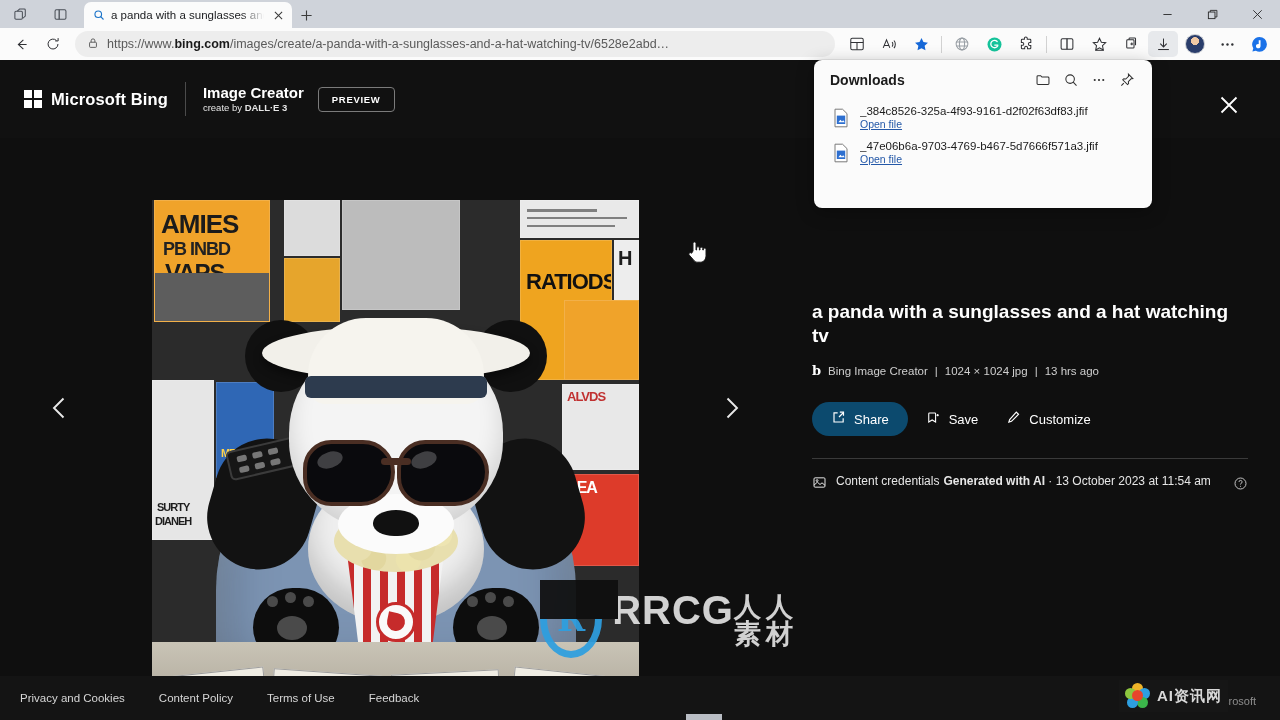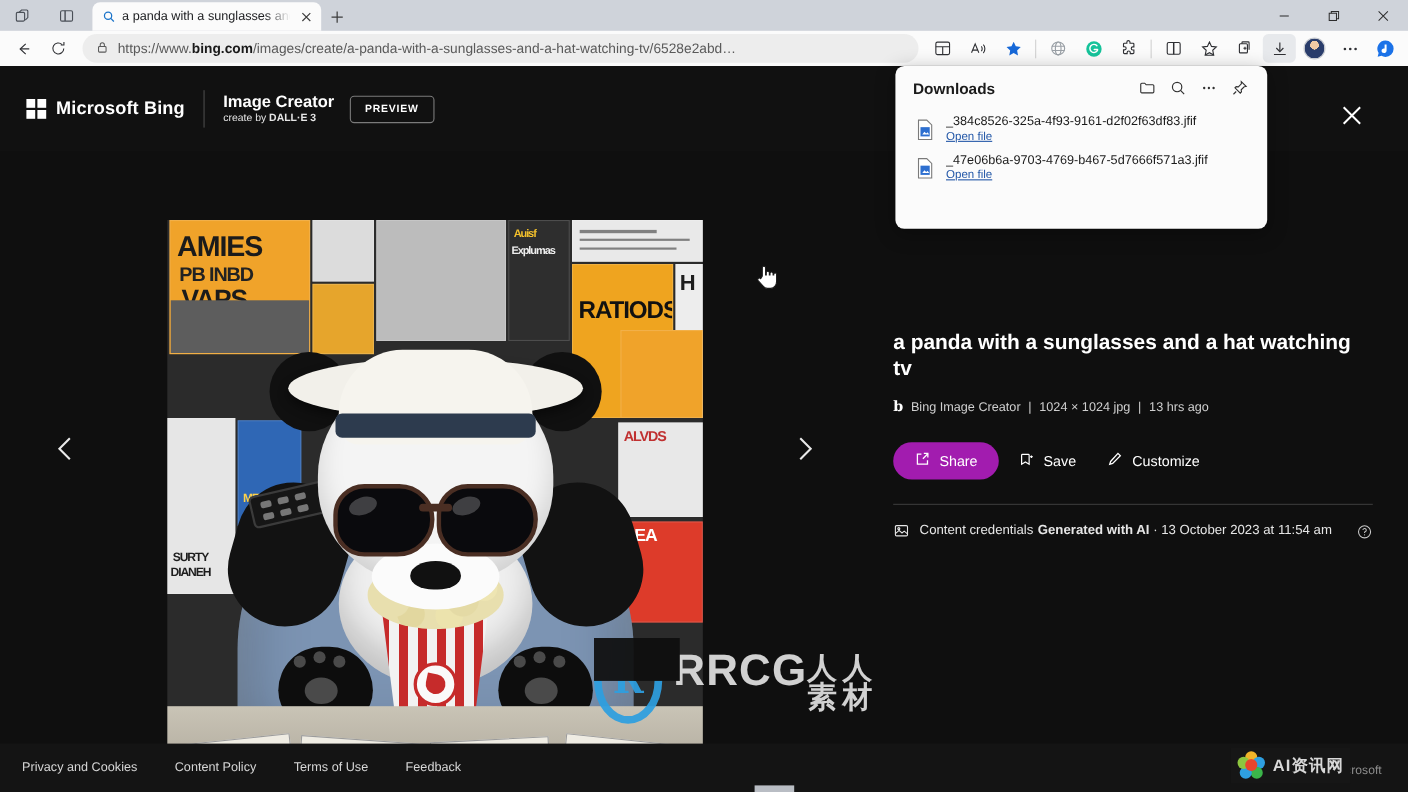--- a/index.html
+++ b/index.html
@@ -217,21 +217,21 @@
   .wm-en { color: #e0e0e0; font-size: 40px; font-weight: 900; letter-spacing: 1px; }
   .wm-cn { color: #e0e0e0; font-size: 27px; font-weight: 700; letter-spacing: 5px; margin-top: 4px; }
 
   
   .detail { position: absolute; left: 812px; top: 240px; width: 436px; }
   .d-title { color: #ffffff; font-size: 19px; font-weight: 700; line-height: 24px; }
   .d-meta { margin-top: 15px; display: flex; align-items: center; gap: 7px; color: #cfcfcf; font-size: 11.5px; }
   .bing-b { color: #fff; font-size: 13px; font-weight: 700; font-family: "DejaVu Serif", serif; }
   .d-actions { margin-top: 24px; display: flex; align-items: center; gap: 8px; }
   .btn { display: flex; align-items: center; gap: 8px; height: 34px; padding: 0 16px; border-radius: 17px; font-size: 13px; color: #fff; }
-  .btn.share { background: #a21caf; padding: 0 19px; }
+  .btn.share { background: #0c4a6e; padding: 0 19px; }
   .btn.outline { border: 1px solid #8a8a8a; }
   .btn.plain { padding: 0 10px; }
   .d-rule { margin-top: 22px; height: 1px; background: #3a3a3a; }
   .cc { margin-top: 15px; display: flex; align-items: flex-start; gap: 9px; position: relative; }
   .cc-texts { display: flex; gap: 4px; justify-content: flex-end; }
   .cc-title { color: #e6e6e6; font-size: 12px; }
   .cc-sub { color: #e6e6e6; font-size: 12px; }
   .cc-sub b { font-weight: 700; }
   .cc-help { position: absolute; right: 0; top: 2px; color: #c9c9c9; }
 
@@ -467,33 +467,29 @@
           </svg>
       </div>
       <div class="navarrow next">
         <svg width="26" height="26" viewBox="0 0 26 26" fill="none" stroke="currentColor" stroke-width="1.9">
             <path d="M9.5 3.5 19 13l-9.5 9.5"></path>
           </svg>
       </div>
 
       <div class="imgframe">
         <div class="poster-wall">
-          <div class="pw" style="left:2px;top:0;width:128px;height:122px;background:#f0a32a;">
+          <div class="pw" style="left:2px;top:0;width:116px;height:122px;background:#f0a32a;">
             <div class="pt" style="left:6px;top:8px;font-size:26px;color:#1b1b1b;">AMIES</div>
             <div class="pt" style="left:8px;top:38px;font-size:18px;color:#222;">PB INBD</div>
             <div class="pt" style="left:10px;top:58px;font-size:24px;color:#1b1b1b;">VAPS</div>
             <div style="position:absolute;left:0;bottom:0;width:128px;height:48px;background:#5d5d5d;"></div>
           </div>
           <div class="pw" style="left:132px;top:0;width:56px;height:56px;background:#dcdcdc;"></div>
           <div class="pw" style="left:132px;top:58px;width:56px;height:64px;background:#e6a52c;"></div>
           <div class="pw" style="left:190px;top:0;width:118px;height:110px;background:#bcbcbc;"></div>
-          <div class="pw" style="left:310px;top:0;width:56px;height:110px;background:#2e2e2e;">
-            <div class="pt" style="left:4px;top:6px;font-size:10px;color:#f3c02c;">Auisf</div>
-            <div class="pt" style="left:2px;top:22px;font-size:10px;color:#ededed;">Explumas</div>
-          </div>
           <div class="pw" style="left:368px;top:0;width:119px;height:38px;background:#e9e9e9;">
             <div class="ln" style="left:6px;top:8px;width:70px;"></div>
             <div class="ln" style="left:6px;top:16px;width:100px;height:2px;"></div>
             <div class="ln" style="left:6px;top:24px;width:88px;height:2px;"></div>
           </div>
           <div class="pw" style="left:368px;top:40px;width:92px;height:140px;background:#efa41f;">
             <div class="pt" style="left:5px;top:28px;font-size:22px;color:#111;">RATIODS</div>
           </div>
           <div class="pw" style="left:462px;top:40px;width:25px;height:140px;background:#ededed;">
             <div class="pt" style="left:3px;top:6px;font-size:20px;">H</div>

